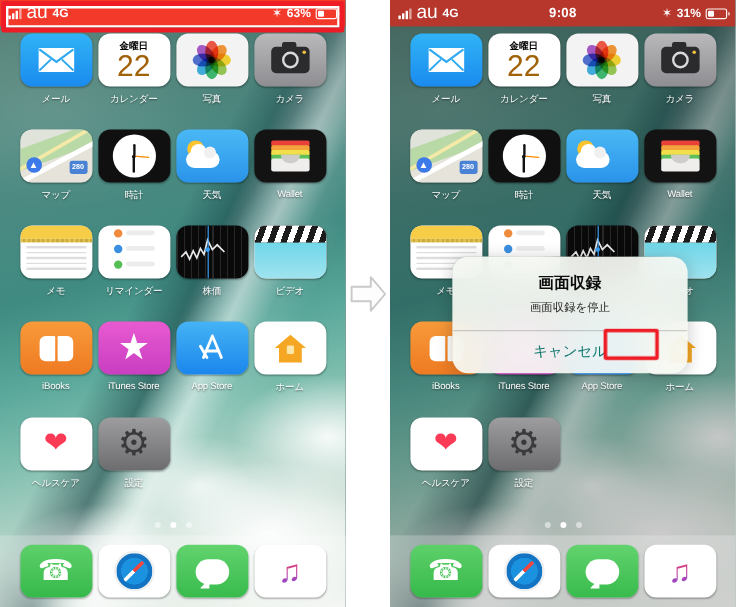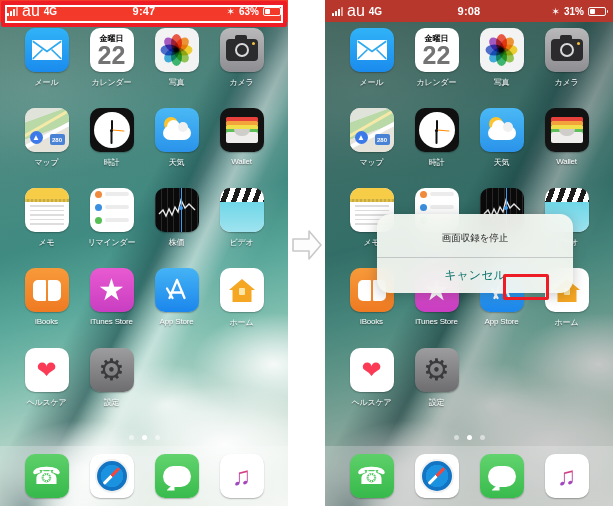--- a/index.html
+++ b/index.html
@@ -118,21 +118,21 @@
   .grid {
     position: absolute; left: 0; right: 0; top: 28px;
     padding: 0 14px;
     display: grid;
     grid-template-columns: repeat(4, 1fr);
     row-gap: 20px;
     z-index: 3;
   }
   .app { display: flex; flex-direction: column; align-items: center; }
   .icon {
-    width: 44px; height: 44px; border-radius: 10px;
+    width: 60px; height: 44px; border-radius: 10px;
     position: relative; overflow: hidden;
     box-shadow: 0 1px 1.5px rgba(0,0,0,0.28);
     display: flex; align-items: center; justify-content: center;
   }
   .app-label {
     margin-top: 5px;
     font-size: 8px;
     color: #ffffff;
     text-shadow: 0 1px 1.5px rgba(0,0,0,0.55);
     white-space: nowrap;
@@ -141,22 +141,22 @@
 
   
   .ic-mail { background: linear-gradient(180deg,#31b3f7,#1a8bee); }
 
   .ic-cal { background: #ffffff; flex-direction: column; }
   .ic-cal .dow {
     width: 100%; text-align: center; font-size: 8px; font-weight: bold;
     color: #000; padding-top: 3px; line-height: 1;
   }
   .ic-cal .dnum {
-    width: 100%; text-align: center; font-size: 25px; color: #737373;
-    line-height: 0.95; margin-top: 1px; font-weight: 700;
+    width: 100%; text-align: center; font-size: 25px; color: #a16207;
+    line-height: 0.95; margin-top: 1px; font-weight: 400;
   }
 
   .ic-photos { background: #f3f3f3; }
   .ic-photos .flower { position: relative; width: 34px; height: 34px; }
   .ic-photos .flower span {
     position: absolute; left: 50%; top: 50%;
     width: 11px; height: 18px; margin: -9px 0 0 -5.5px;
     border-radius: 50%;
     opacity: 0.88;
     mix-blend-mode: multiply;
@@ -407,21 +407,20 @@
       <div class="sb-left">
         <span class="sigbars">
             <i></i>
             <i></i>
             <i></i>
             <i></i>
           </span>
         <span class="carrier">au</span>
         <span class="netlabel">4G</span>
       </div>
-      <div class="sb-center">9:47</div>
       <div class="sb-right">
         <span class="bt">✶</span>
         <span class="batt-pct">63%</span>
         <span class="batt">
             <span class="fill" style="width:32%"></span>
           </span>
       </div>
     </div>
 
     <div class="grid">
@@ -886,20 +885,21 @@
         <span class="batt">
             <span class="fill" style="width:31%"></span>
           </span>
       </div>
     </div>
 
     <div class="dim"></div>
 
     <div class="alert">
       <div class="alert-body">
+        <div class="alert-title">画面収録</div>
         <div class="alert-msg">画面収録を停止</div>
       </div>
       <div class="alert-actions">
         <div class="alert-btn">キャンセル</div>
       </div>
     </div>
   </div>
 
   <div class="redbox stopbox"></div>
 

